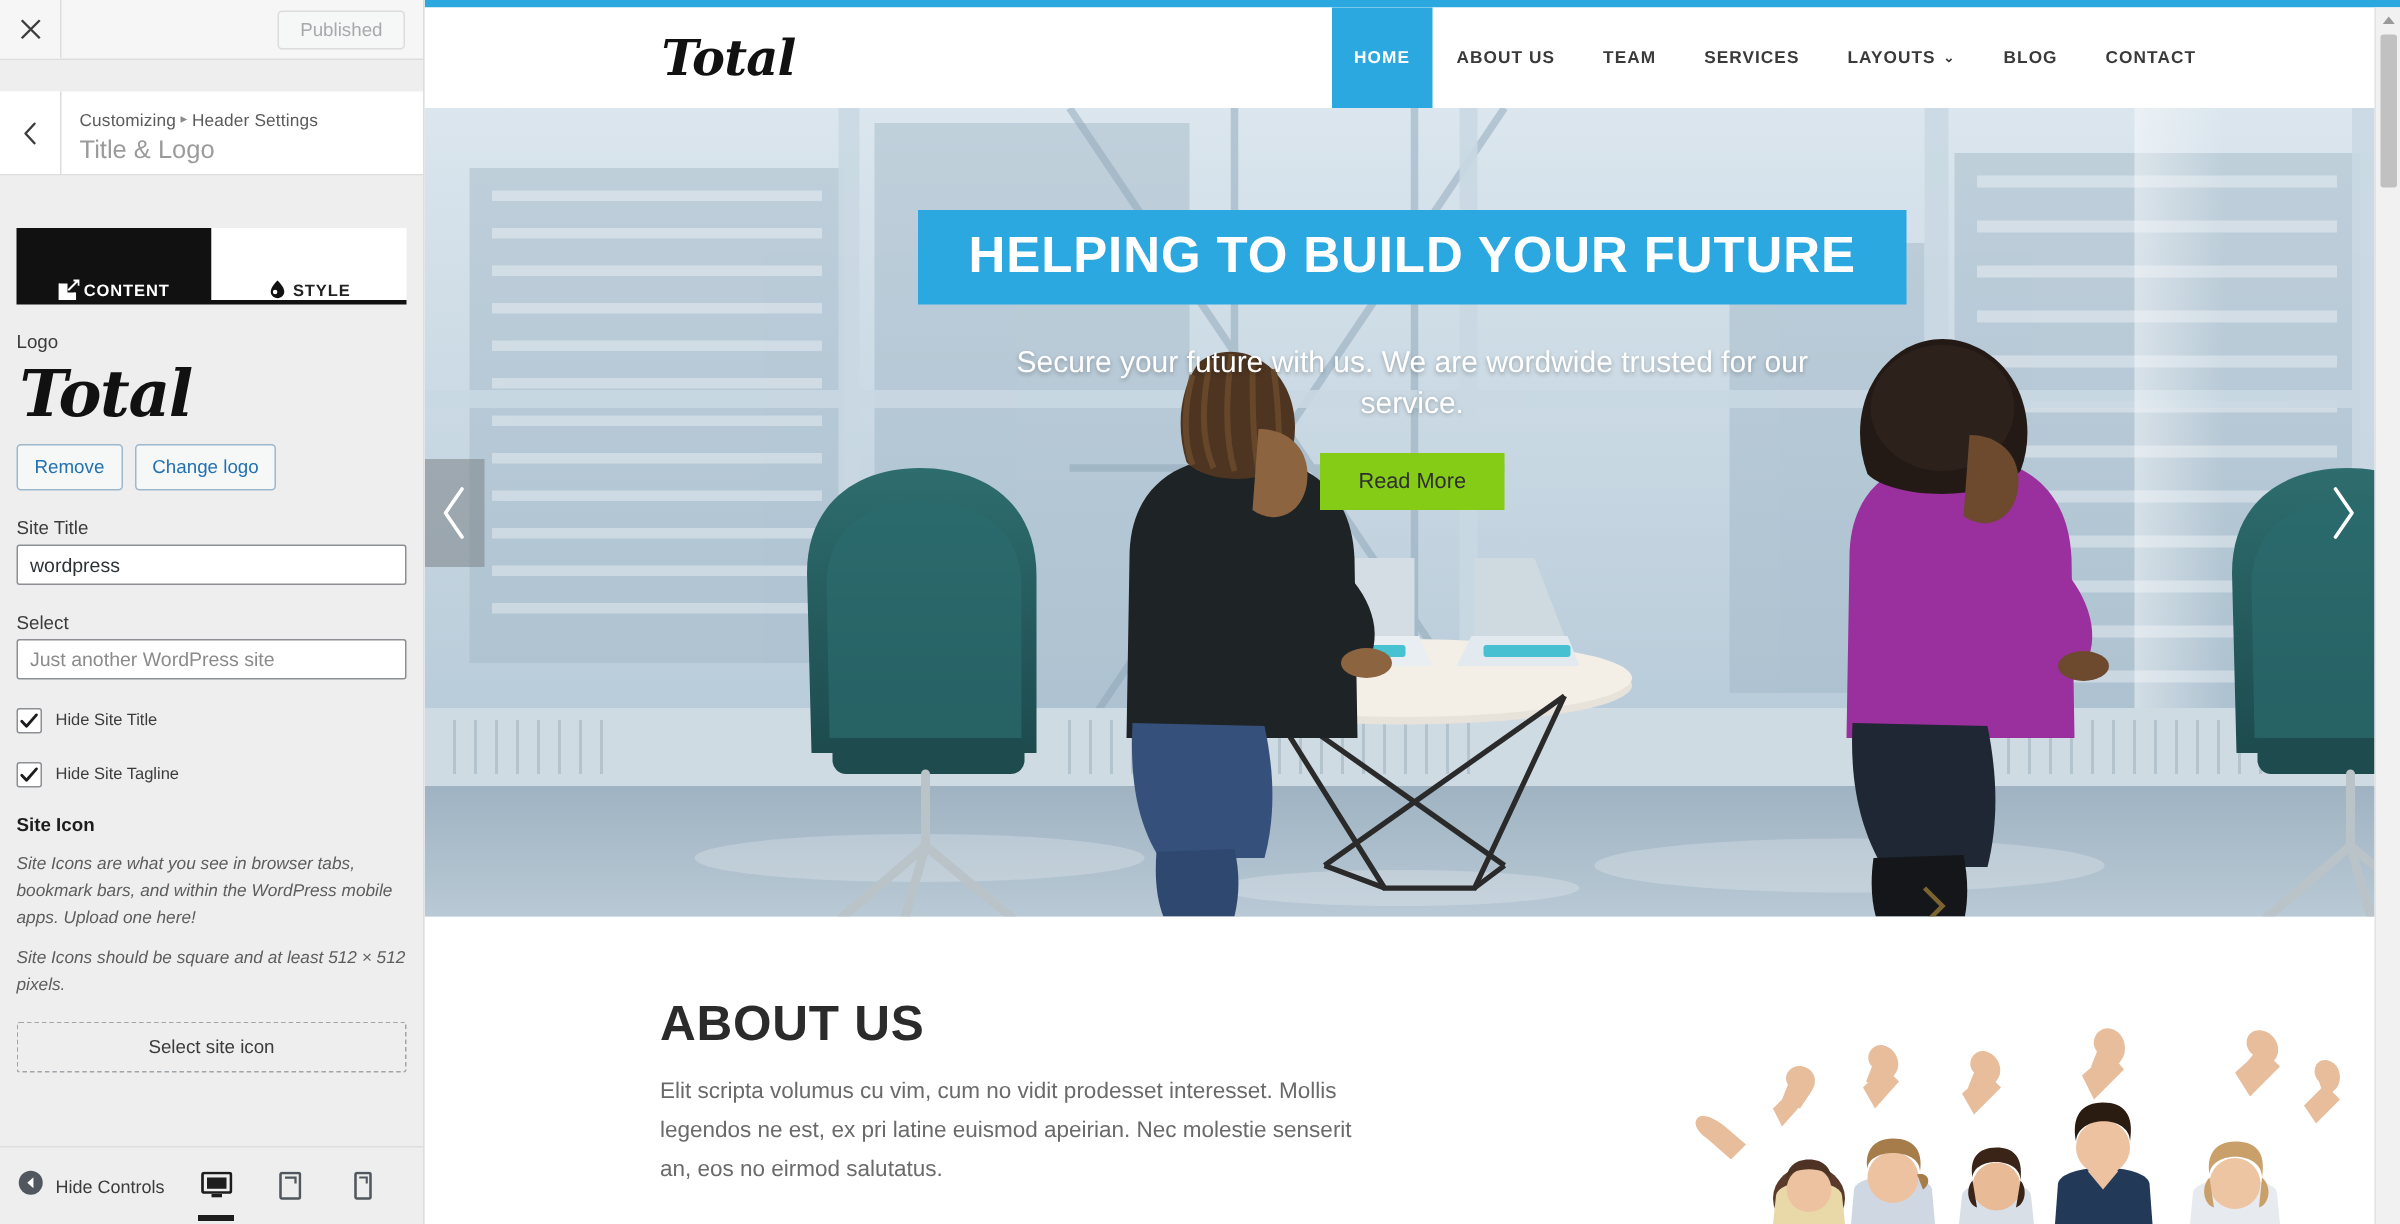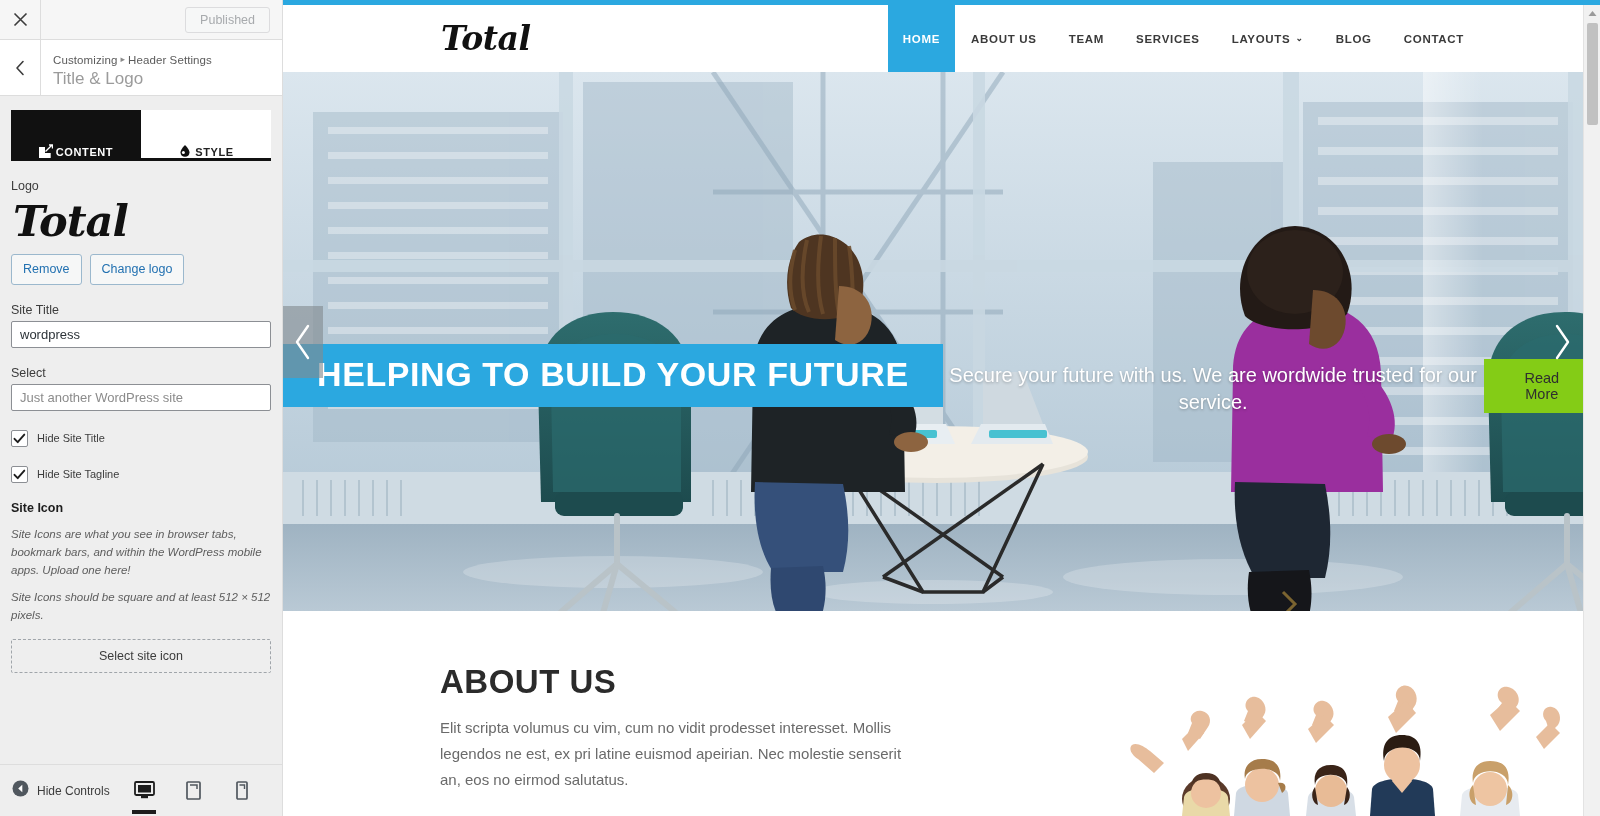--- a/index.html
+++ b/index.html
@@ -17,20 +17,21 @@
   #customizer {
     position: absolute;
     left: 0; top: 0;
     width: 283px;
     height: 816px;
     background: #eeeeee;
     border-right: 1px solid #ddd;
     display: flex;
     flex-direction: column;
     z-index: 20;
+    gap: 21px;
   }
 
   .cz-topbar {
     height: 40px;
     background: #f6f6f6;
     border-bottom: 1px solid #ddd;
     display: flex;
     align-items: stretch;
     flex: 0 0 auto;
   }
@@ -310,20 +311,21 @@
     height: 539px;
     overflow: hidden;
     background: #b9ccd9;
   }
   .hero-photo { position: absolute; inset: 0; }
 
   .hero-overlay {
     position: absolute;
     inset: 0;
     display: flex;
+    flex-direction: column;
     align-items: center;
     justify-content: flex-start;
     padding-top: 68px;
     z-index: 5;
   }
   .hero-title {
     background: #2BA8E0;
     color: #fff;
     font-size: 34px;
     font-weight: bold;

